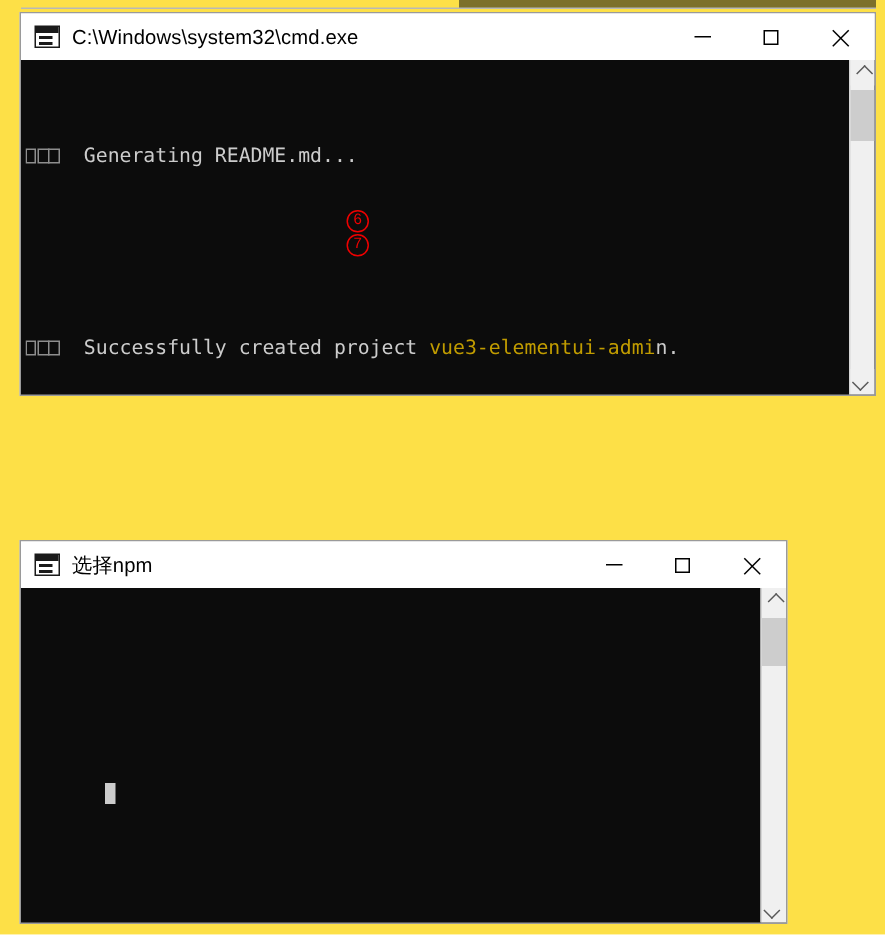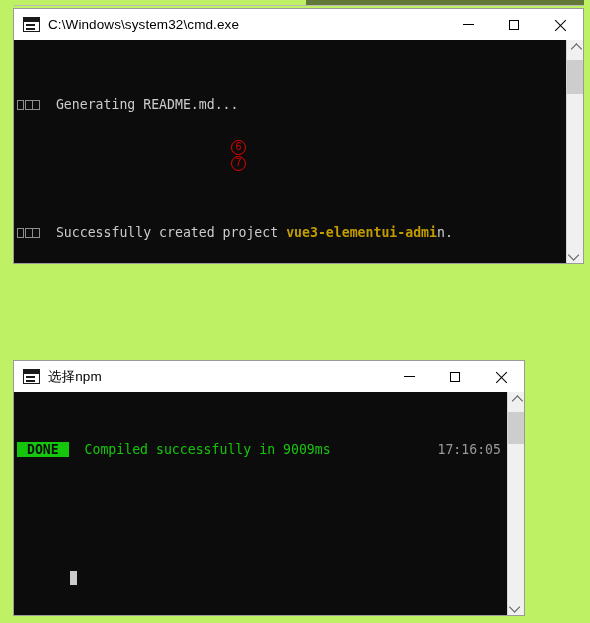--- a/index.html
+++ b/index.html
@@ -8,21 +8,21 @@
     background: #ffffff;
     width: 590px;
     height: 623px;
     overflow: hidden;
     font-family: "Liberation Sans", sans-serif;
   }
   .page {
     position: relative;
     width: 590px;
     height: 623px;
-    background: #bef264;
+    background: #fde047;
   }
 
   
   .top-sliver {
     position: absolute;
     left: 306px;
     top: 0px;
     width: 278px;
     height: 6px;
     background: #141414;
@@ -151,21 +151,21 @@
     color: #cccccc;
     white-space: pre;
   }
   .line {
     white-space: pre;
     height: 16px;
     overflow: hidden;
   }
   .c-white   { color: #cccccc; }
   .c-gray    { color: #9a9a9a; }
-  .c-yellow  { color: #c19c00; font-weight: bold; }
+  .c-yellow  { color: #c19c00; }
   .c-green   { color: #16c60c; }
   .badge-done {
     background: #16c60c;
     color: #0c0c0c;
     padding: 0 2px;
     font-weight: bold;
   }
   .tofu {
     display: inline-block;
     width: 7px;
@@ -344,21 +344,20 @@
         </div>
         <div class="winbtn">
           <span class="gl-close"></span>
         </div>
       </div>
     </div>
 
     <div class="console-wrap" style="height:223px;">
       <div class="console" style="padding:2px 0 0 3px;">
 
-        <div class="line" style="position:relative;"><span class="badge-done"> DONE </span><span class="c-green">  Compiled successfully in 9009ms</span><span class="ts-right c-gray">17:16:05</span></div>
 
         <div class="line"><span></span></div>
 
         <div class="line" style="padding-left:53px;"><span class="cursor-block"></span><span></span></div>
 
         
 
         
 
         

